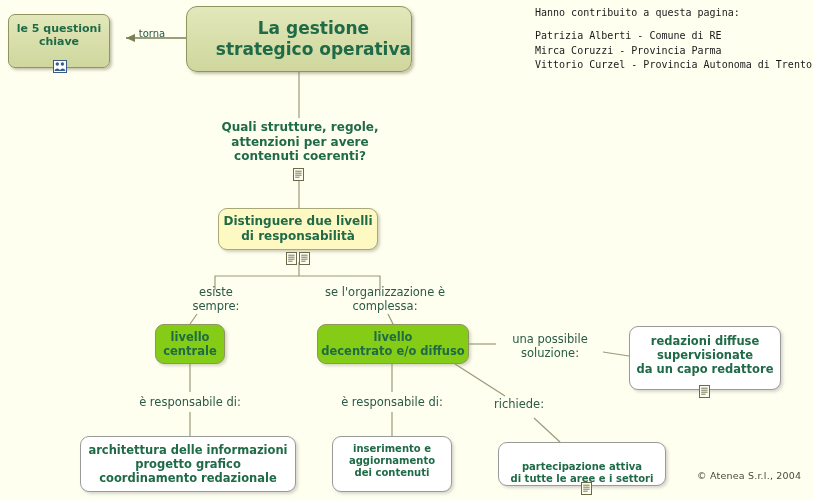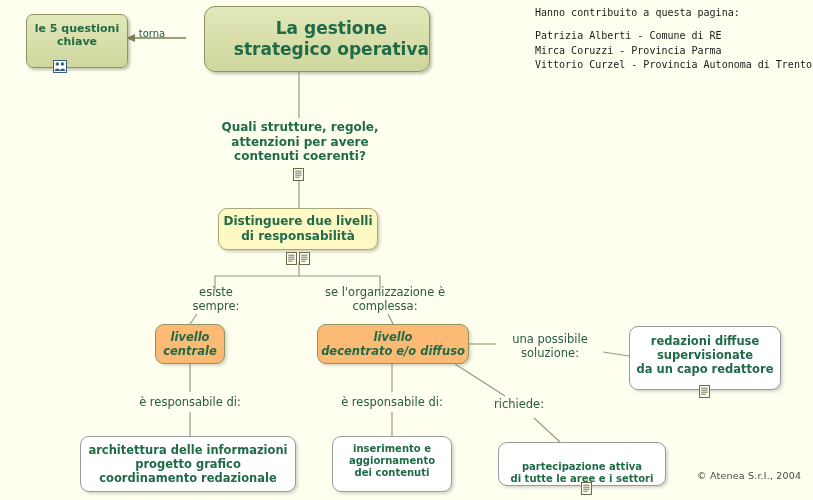--- a/index.html
+++ b/index.html
@@ -35,42 +35,40 @@
     line-height: 1.22;
     border-radius: 9px;
   }
   .node .lbl { display: block; }
   
   .n-olive {
     background: linear-gradient(to bottom, #e2e8ba 0%, #d7deaa 55%, #cfd79e 100%);
     border: 1px solid #8f9461;
     color: #1f6a47;
     box-shadow: 2px 2px 3px rgba(120,120,90,0.45);
-    margin-left: 18px;
   }
   
   .n-yellow {
     background: #fef9c3;
     border: 1px solid #a8a87a;
     color: #1f6a47;
     box-shadow: 2px 2px 3px rgba(120,120,90,0.35);
   }
   
   .n-white {
     background: #ffffff;
     border: 1px solid #9a9a9a;
     color: #1f6a47;
     box-shadow: 2px 2px 3px rgba(140,140,140,0.35);
   }
   .n-white-olive {
-    background: #fdba74;
+    background: #84cc16;
     border: 1px solid #8f9461;
     color: #1f6a47;
     box-shadow: 2px 2px 3px rgba(140,140,120,0.35);
-    font-style: italic;
   }
   
   .label-plain {
     position: absolute;
     text-align: center;
     font-weight: bold;
     color: #1f6a47;
     line-height: 1.22;
   }
   .edge-label {

